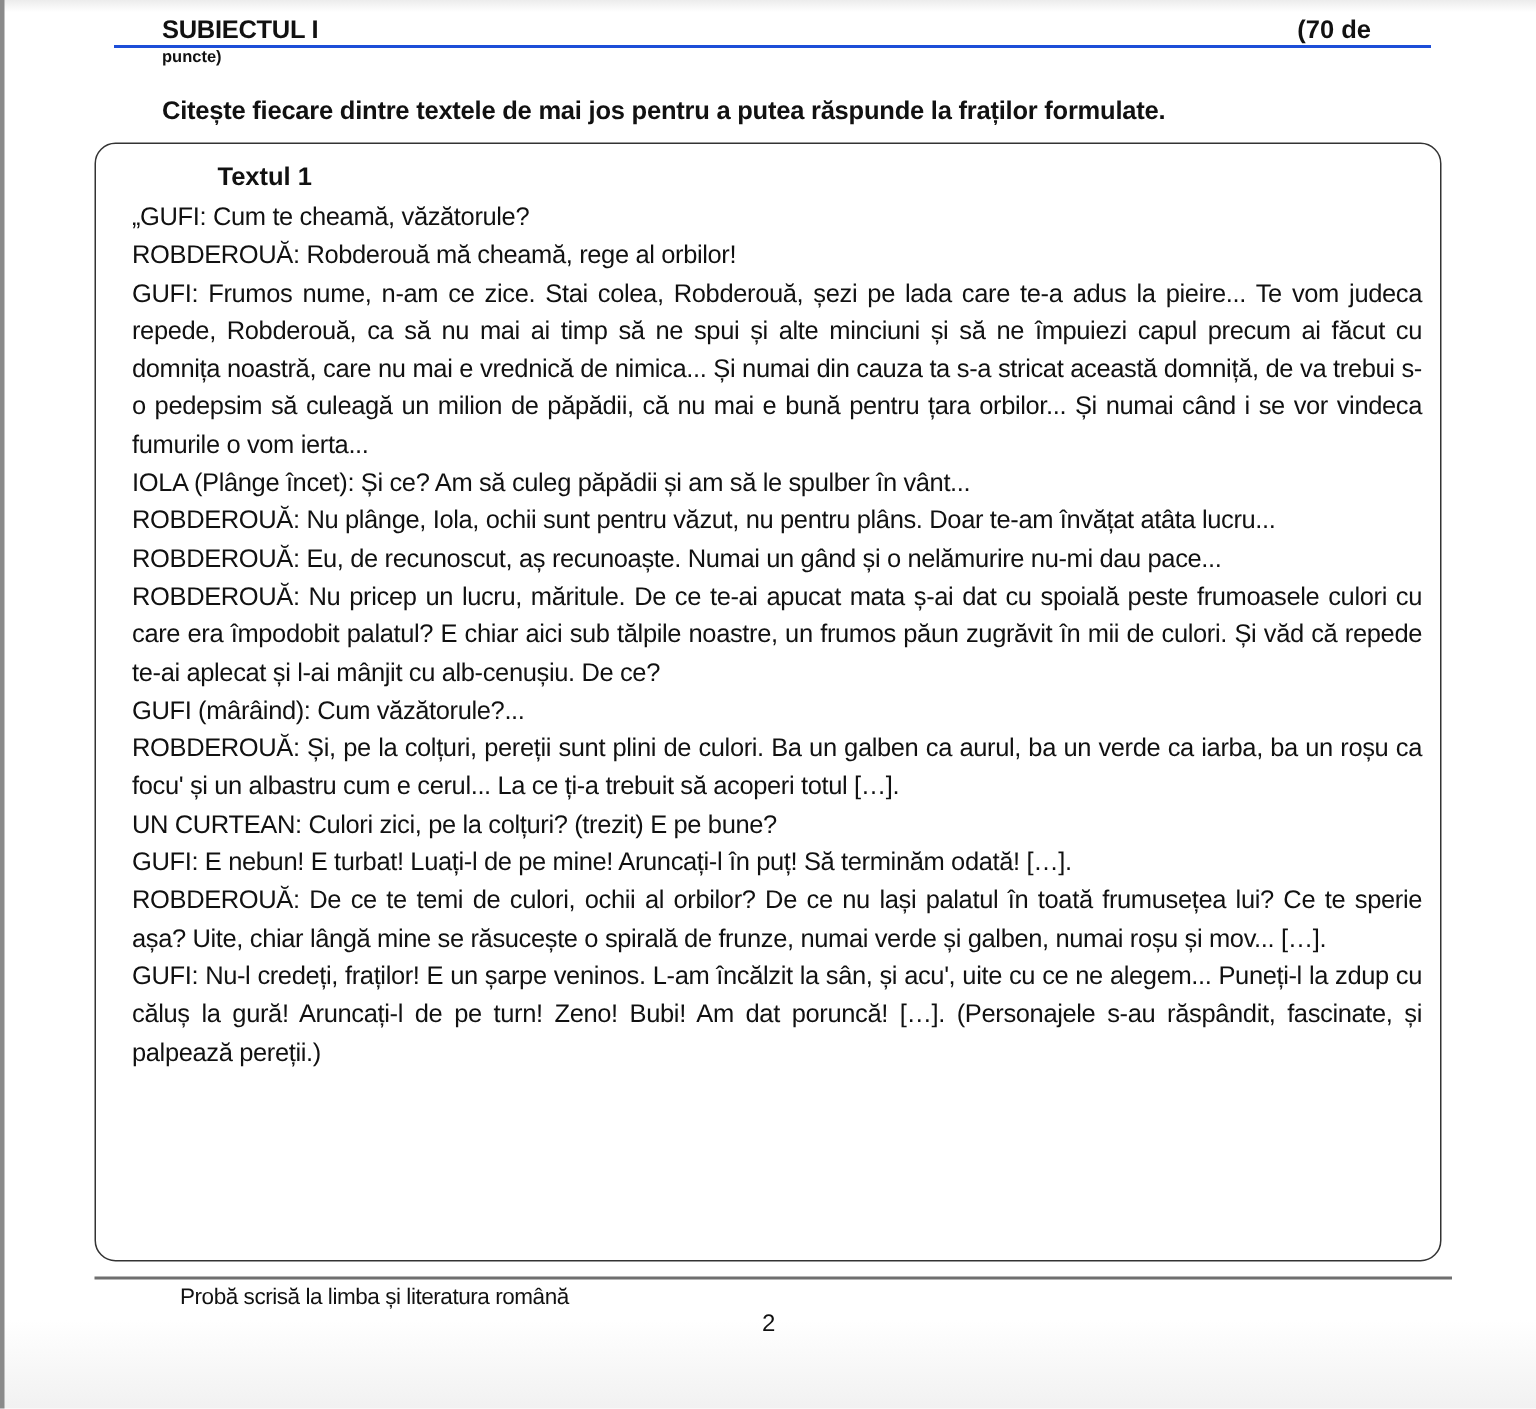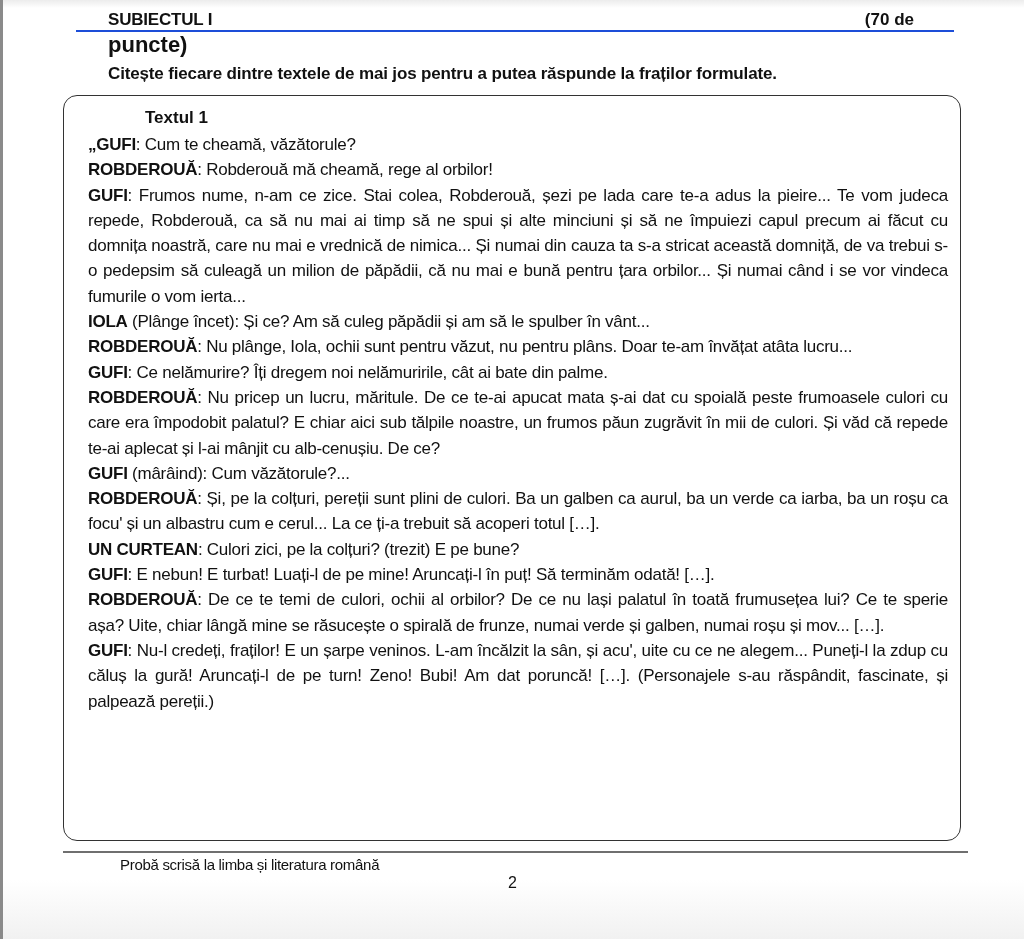--- a/index.html
+++ b/index.html
@@ -30,21 +30,21 @@
     .subject-title {
       position: absolute; left: 32px; top: 2px;
       font-weight: bold; font-size: 17px; letter-spacing: -0.2px;
     }
     .points-a {
       position: absolute; right: 40px; top: 2px;
       font-weight: bold; font-size: 17px;
     }
     .points-b {
       position: absolute; left: 108px; top: 32px;
-      font-weight: bold; font-size: 22px;
+      font-weight: bold; font-size: 11px;
     }
     .instruction {
       position: absolute; left: 108px; top: 64px;
       font-weight: bold; font-size: 17px; letter-spacing: -0.15px;
     }
     .text-box {
       position: absolute; left: 63px; top: 95px; width: 898px; height: 746px;
       border: 1.6px solid #333;
       border-radius: 14px;
       box-sizing: border-box;
@@ -52,21 +52,21 @@
     .text-title {
       position: absolute; left: 145px; top: 108px;
       font-weight: bold; font-size: 17px;
     }
     .dialogue {
       position: absolute; left: 88px; top: 132px; width: 860px;
       font-size: 17px; line-height: 25.3px; letter-spacing: -0.25px;
       text-align: justify;
     }
     .dialogue .line { display: block; }
-    .speaker { font-weight: bold; }
+    .speaker { font-weight: normal; }
     .footer-rule {
       position: absolute; left: 63px; top: 851px; width: 905px; height: 2px;
       background: #6f6f6f;
     }
     .footer-text {
       position: absolute; left: 76px; top: 856px;
       font-size: 15px; letter-spacing: -0.3px; margin-left: 44px;
     }
     .page-number {
       position: absolute; left: 508px; top: 874px;
@@ -88,21 +88,21 @@
 
 <div class="text-box"></div>
 <div class="text-title">Textul 1</div>
 
 <div class="dialogue">
   <span class="line"><span class="speaker">„GUFI</span><span>: Cum te cheamă, văzătorule?</span></span>
   <span class="line"><span class="speaker">ROBDEROUĂ</span><span>: Robderouă mă cheamă, rege al orbilor!</span></span>
   <span class="line"><span class="speaker">GUFI</span><span>: Frumos nume, n-am ce zice. Stai colea, Robderouă, șezi pe lada care te-a adus la pieire... Te vom judeca repede, Robderouă, ca să nu mai ai timp să ne spui și alte minciuni și să ne împuiezi capul precum ai făcut cu domnița noastră, care nu mai e vrednică de nimica... Și numai din cauza ta s-a stricat această domniță, de va trebui s-o pedepsim să culeagă un milion de păpădii, că nu mai e bună pentru țara orbilor... Și numai când i se vor vindeca fumurile o vom ierta...</span></span>
   <span class="line"><span class="speaker">IOLA</span><span> (Plânge încet): Și ce? Am să culeg păpădii și am să le spulber în vânt...</span></span>
   <span class="line"><span class="speaker">ROBDEROUĂ</span><span>: Nu plânge, Iola, ochii sunt pentru văzut, nu pentru plâns. Doar te-am învățat atâta lucru...</span></span>
-  <span class="line"><span class="speaker">GUFI</span><span>: Ce nelămurire? Îți dregem noi nelămuririle, cât ai bate din palme.</span></span>
+  <span class="line"><span class="speaker">ROBDEROUĂ</span><span>: Eu, de recunoscut, aș recunoaște. Numai un gând și o nelămurire nu-mi dau pace...</span></span>
   <span class="line"><span class="speaker">ROBDEROUĂ</span><span>: Nu pricep un lucru, măritule. De ce te-ai apucat mata ș-ai dat cu spoială peste frumoasele culori cu care era împodobit palatul? E chiar aici sub tălpile noastre, un frumos păun zugrăvit în mii de culori. Și văd că repede te-ai aplecat și l-ai mânjit cu alb-cenușiu. De ce?</span></span>
   <span class="line"><span class="speaker">GUFI</span><span> (mârâind): Cum văzătorule?...</span></span>
   <span class="line"><span class="speaker">ROBDEROUĂ</span><span>: Și, pe la colțuri, pereții sunt plini de culori. Ba un galben ca aurul, ba un verde ca iarba, ba un roșu ca focu' și un albastru cum e cerul... La ce ți-a trebuit să acoperi totul […].</span></span>
   <span class="line"><span class="speaker">UN CURTEAN</span><span>: Culori zici, pe la colțuri? (trezit) E pe bune?</span></span>
   <span class="line"><span class="speaker">GUFI</span><span>: E nebun! E turbat! Luați-l de pe mine! Aruncați-l în puț! Să terminăm odată! […].</span></span>
   <span class="line"><span class="speaker">ROBDEROUĂ</span><span>: De ce te temi de culori, ochii al orbilor? De ce nu lași palatul în toată frumusețea lui? Ce te sperie așa? Uite, chiar lângă mine se răsucește o spirală de frunze, numai verde și galben, numai roșu și mov... […].</span></span>
   <span class="line"><span class="speaker">GUFI</span><span>: Nu-l credeți, fraților! E un șarpe veninos. L-am încălzit la sân, și acu', uite cu ce ne alegem... Puneți-l la zdup cu căluș la gură! Aruncați-l de pe turn! Zeno! Bubi! Am dat poruncă! […]. (Personajele s-au răspândit, fascinate, și palpează pereții.)</span></span>
 </div>
 
 <div class="footer-rule"></div>

